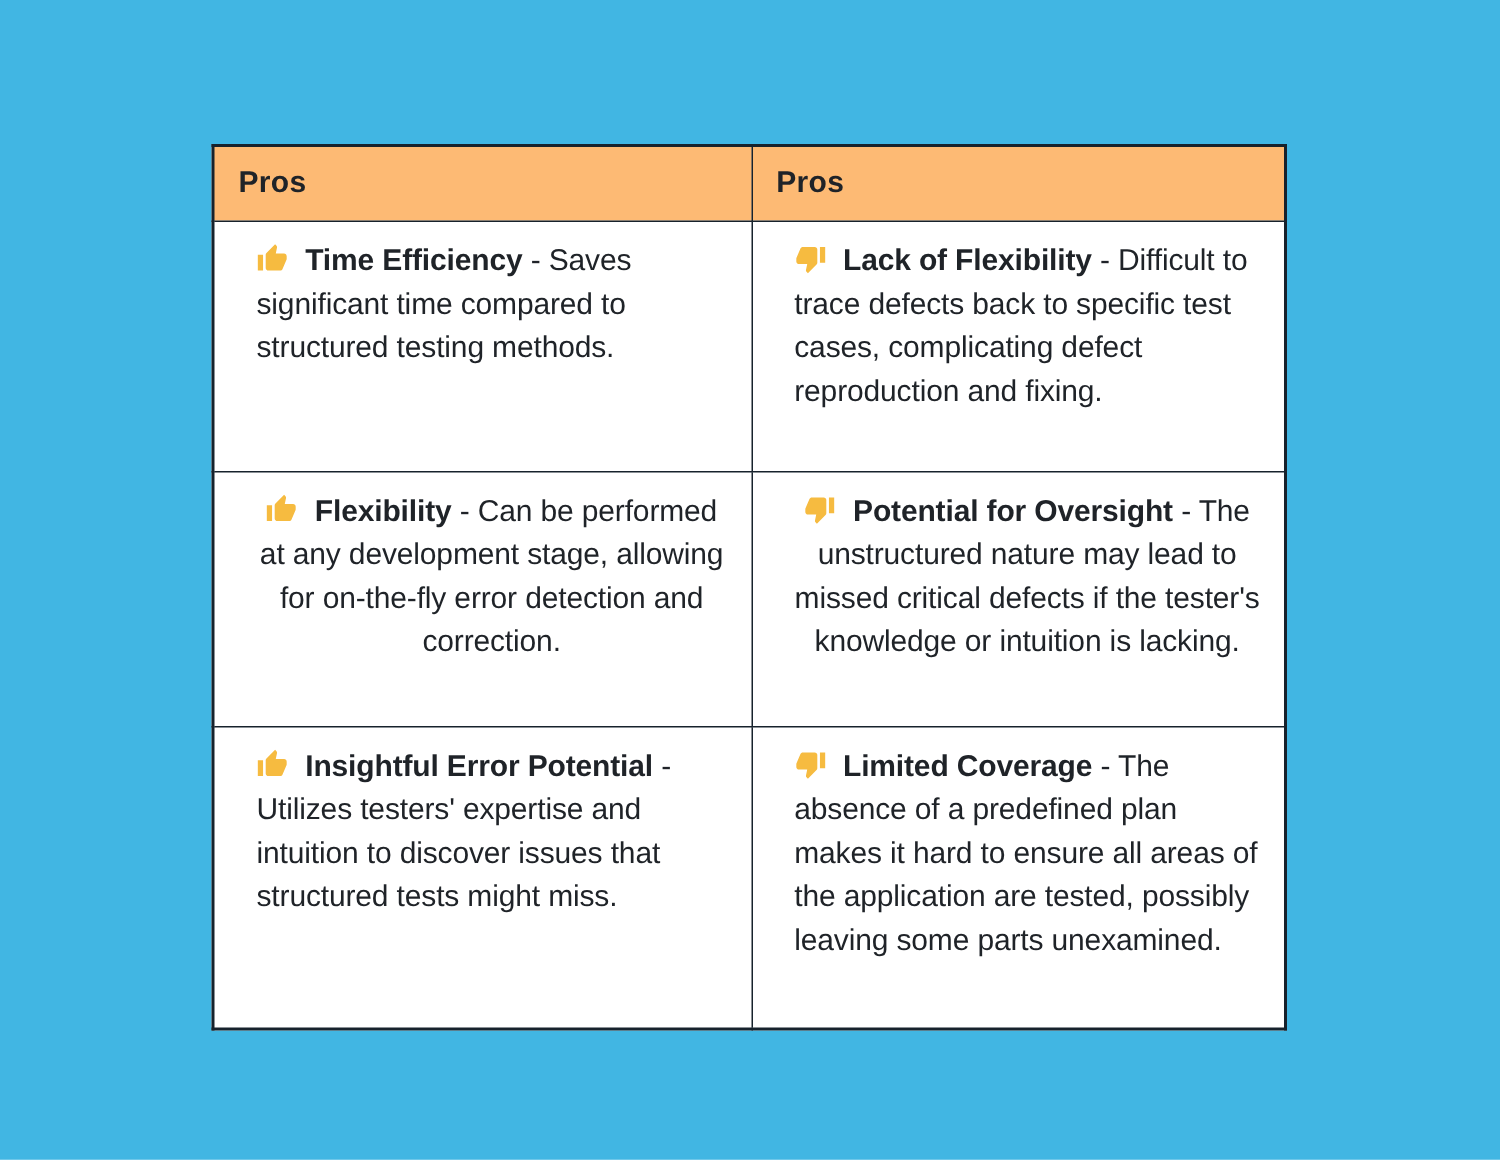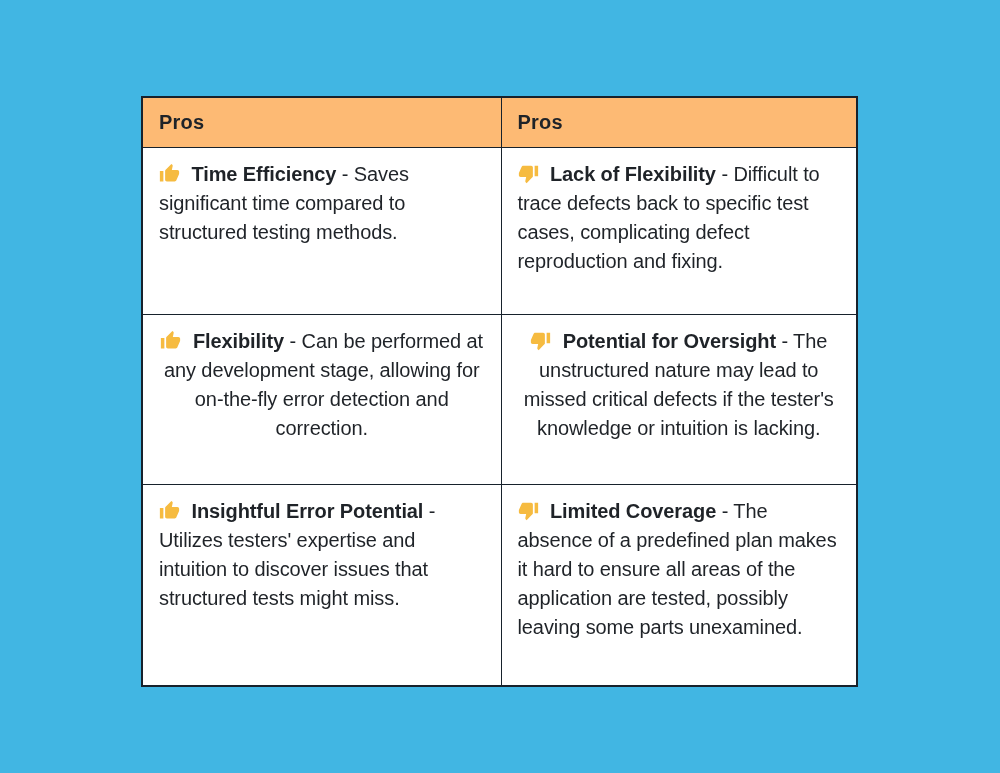--- a/index.html
+++ b/index.html
@@ -38,21 +38,21 @@
     vertical-align: middle;
     background: #fdba74;
     font-size: 20px;
     font-weight: 700;
     padding: 0 16px;
     letter-spacing: 0.2px;
     margin-top: 39px;
   }
   table.proscons td {
     vertical-align: top;
-    padding: 12px 16px 12px 16px;
+    padding: 12px 16px 12px 28px;
     font-size: 20px;
     line-height: 29px;
     letter-spacing: -0.1px;
     margin-left: 44px;
   }
   tr.row-1 td { height: 167px; }
   tr.row-2 td { height: 170px; text-align: center; }
   tr.row-3 td { height: 202px; }
   .cell-title { font-weight: 700; }
   .cell-title.plain { font-weight: 700; }

